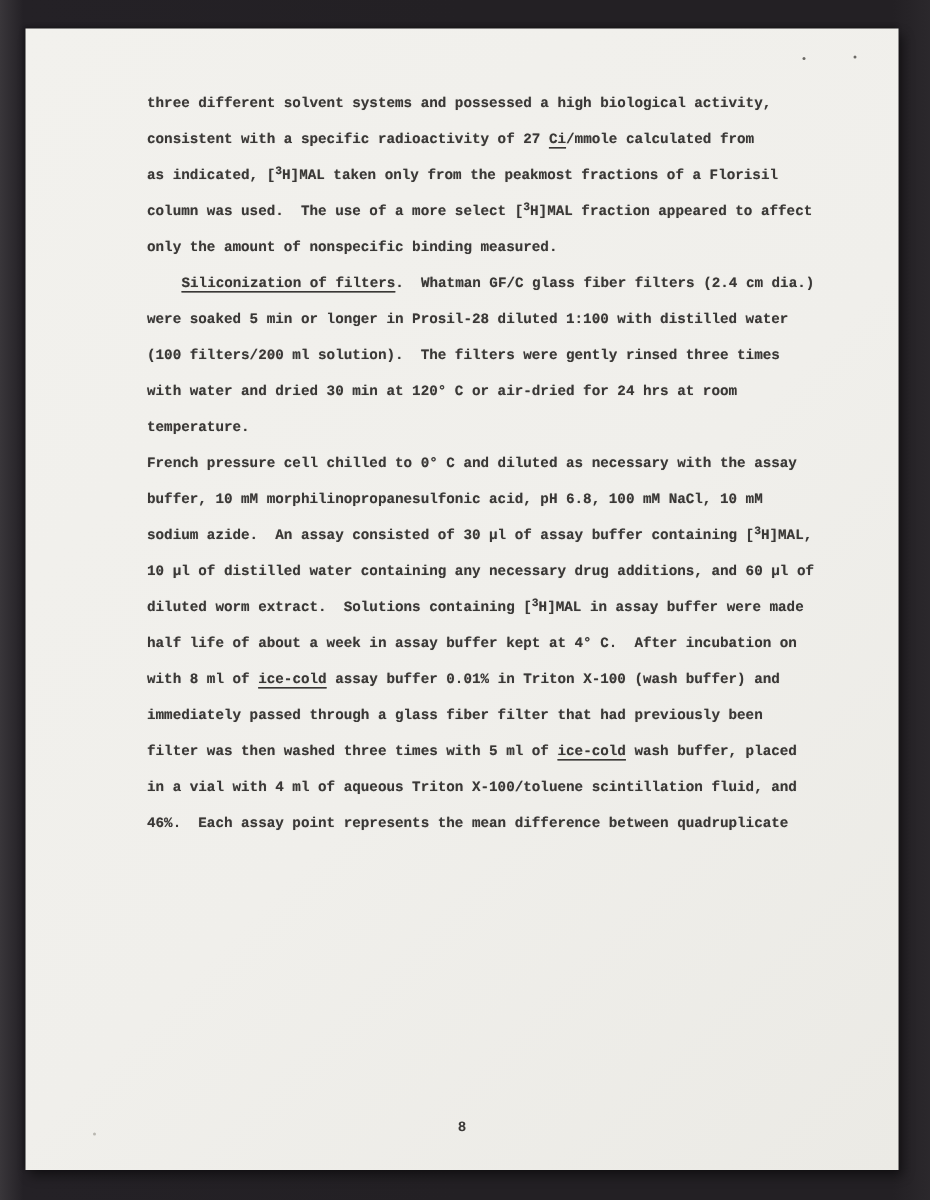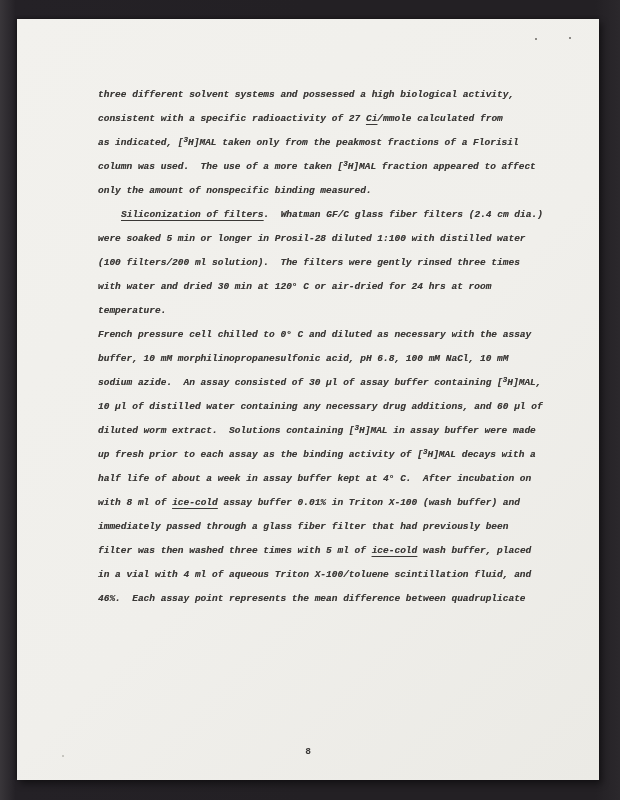--- a/index.html
+++ b/index.html
@@ -19,23 +19,22 @@
     left: 17px;
     top: 19px;
     width: 582px;
     height: 761px;
     background: linear-gradient(135deg, #f2f1ed 0%, #f0efeb 55%, #ebeae5 100%);
     box-shadow: 3px 4px 7px rgba(0,0,0,0.45), -1px -1px 3px rgba(0,0,0,0.3);
   }
   .textblock {
     position: absolute;
     left: 81px;
-    top: 64px;
+    top: 38px;
     width: 470px;
-    font-style: italic;
   }
   .line {
     height: 24px;
     line-height: 24px;
     font-size: 9.5px;
     font-weight: bold;
     color: #3a3836;
     white-space: pre;
     letter-spacing: 0;
     text-shadow: 0 0 0.5px rgba(58,56,54,0.55);
@@ -78,33 +77,32 @@
 <body>
 
 <div class="paper">
   <div class="speck s1"></div>
   <div class="speck s2"></div>
   <div class="speck s3"></div>
   <div class="textblock">
       <div class="line"><span>three different solvent systems and possessed a high biological activity,</span></div>
       <div class="line"><span>consistent with a specific radioactivity of 27 </span><span class="u">Ci</span><span>/mmole calculated from</span></div>
       <div class="line"><span>as indicated, [</span><span class="sup">3</span><span>H]MAL taken only from the peakmost fractions of a Florisil</span></div>
-      <div class="line"><span>column was used.  The use of a more taken [</span><span class="sup">3</span><span>H]MAL fraction appeared to affect</span></div>
+      <div class="line"><span>column was used.  The use of a more select [</span><span class="sup">3</span><span>H]MAL fraction appeared to affect</span></div>
       <div class="line"><span>only the amount of nonspecific binding measured.</span></div>
       <div class="line indent"><span class="u">Siliconization of filters</span><span>.  Whatman GF/C glass fiber filters (2.4 cm dia.)</span></div>
       <div class="line"><span>were soaked 5 min or longer in Prosil-28 diluted 1:100 with distilled water</span></div>
       <div class="line"><span>(100 filters/200 ml solution).  The filters were gently rinsed three times</span></div>
       <div class="line"><span>with water and dried 30 min at 120° C or air-dried for 24 hrs at room</span></div>
       <div class="line"><span>temperature.</span></div>
       <div class="line"><span>French pressure cell chilled to 0° C and diluted as necessary with the assay</span></div>
       <div class="line"><span>buffer, 10 mM morphilinopropanesulfonic acid, pH 6.8, 100 mM NaCl, 10 mM</span></div>
       <div class="line"><span>sodium azide.  An assay consisted of 30 μl of assay buffer containing [</span><span class="sup">3</span><span>H]MAL,</span></div>
       <div class="line"><span>10 μl of distilled water containing any necessary drug additions, and 60 μl of</span></div>
       <div class="line"><span>diluted worm extract.  Solutions containing [</span><span class="sup">3</span><span>H]MAL in assay buffer were made</span></div>
-      <div class="line"><span>up fresh prior to each assay as the binding activity of [</span><span class="sup">3</span><span>H]MAL decays with a</span></div>
       <div class="line"><span>half life of about a week in assay buffer kept at 4° C.  After incubation on</span></div>
       <div class="line"><span>with 8 ml of </span><span class="u">ice-cold</span><span> assay buffer 0.01% in Triton X-100 (wash buffer) and</span></div>
       <div class="line"><span>immediately passed through a glass fiber filter that had previously been</span></div>
       <div class="line"><span>filter was then washed three times with 5 ml of </span><span class="u">ice-cold</span><span> wash buffer, placed</span></div>
       <div class="line"><span>in a vial with 4 ml of aqueous Triton X-100/toluene scintillation fluid, and</span></div>
       <div class="line"><span>46%.  Each assay point represents the mean difference between quadruplicate</span></div>
     </div>
   <div class="pagenum">8</div>
 </div>
 

